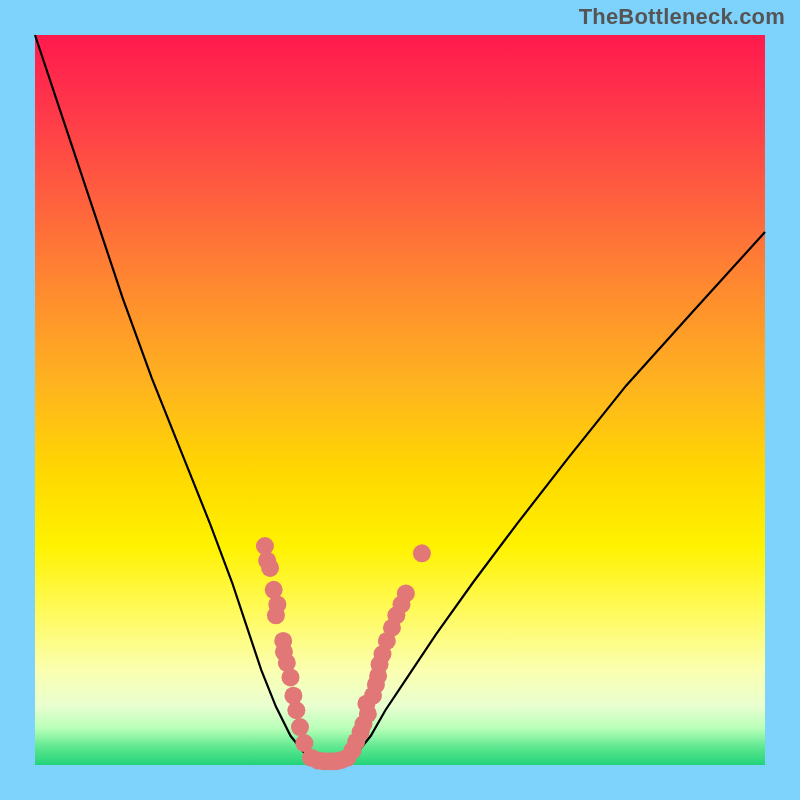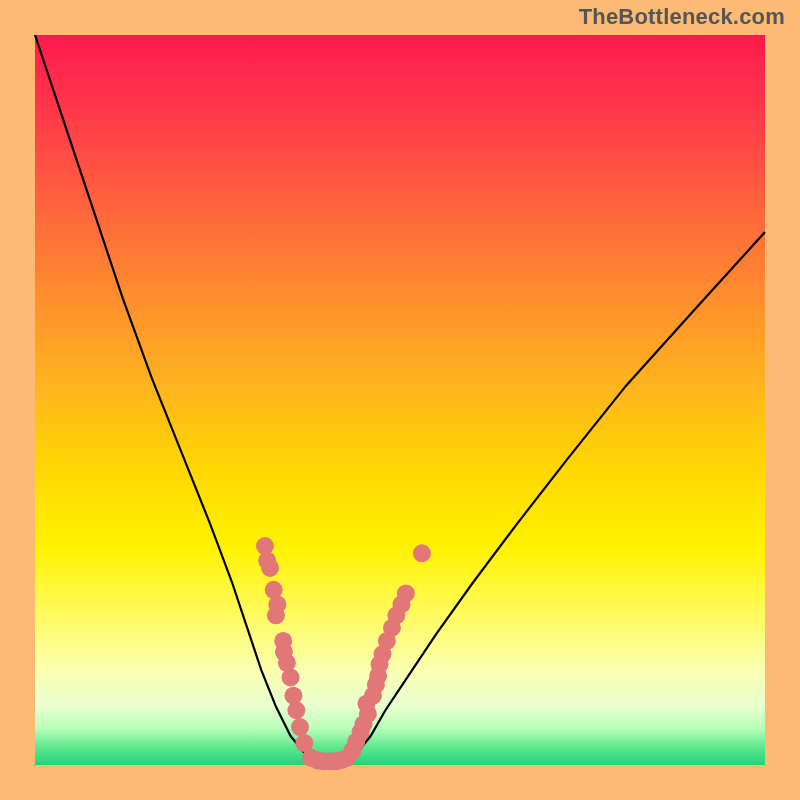--- a/index.html
+++ b/index.html
@@ -9,21 +9,21 @@
     height: 800px;
     background: #000;
     overflow: hidden;
   }
   .frame {
     position: absolute;
     left: 0;
     top: 0;
     width: 800px;
     height: 800px;
-    background: #fdba74;
+    background: #7dd3fc;
   }
   .plot-area {
     position: absolute;
     left: 35px;
     top: 35px;
     width: 730px;
     height: 730px;
     background: linear-gradient(to bottom,
       #ff1a4d 0%,
       #ff374a 10%,

